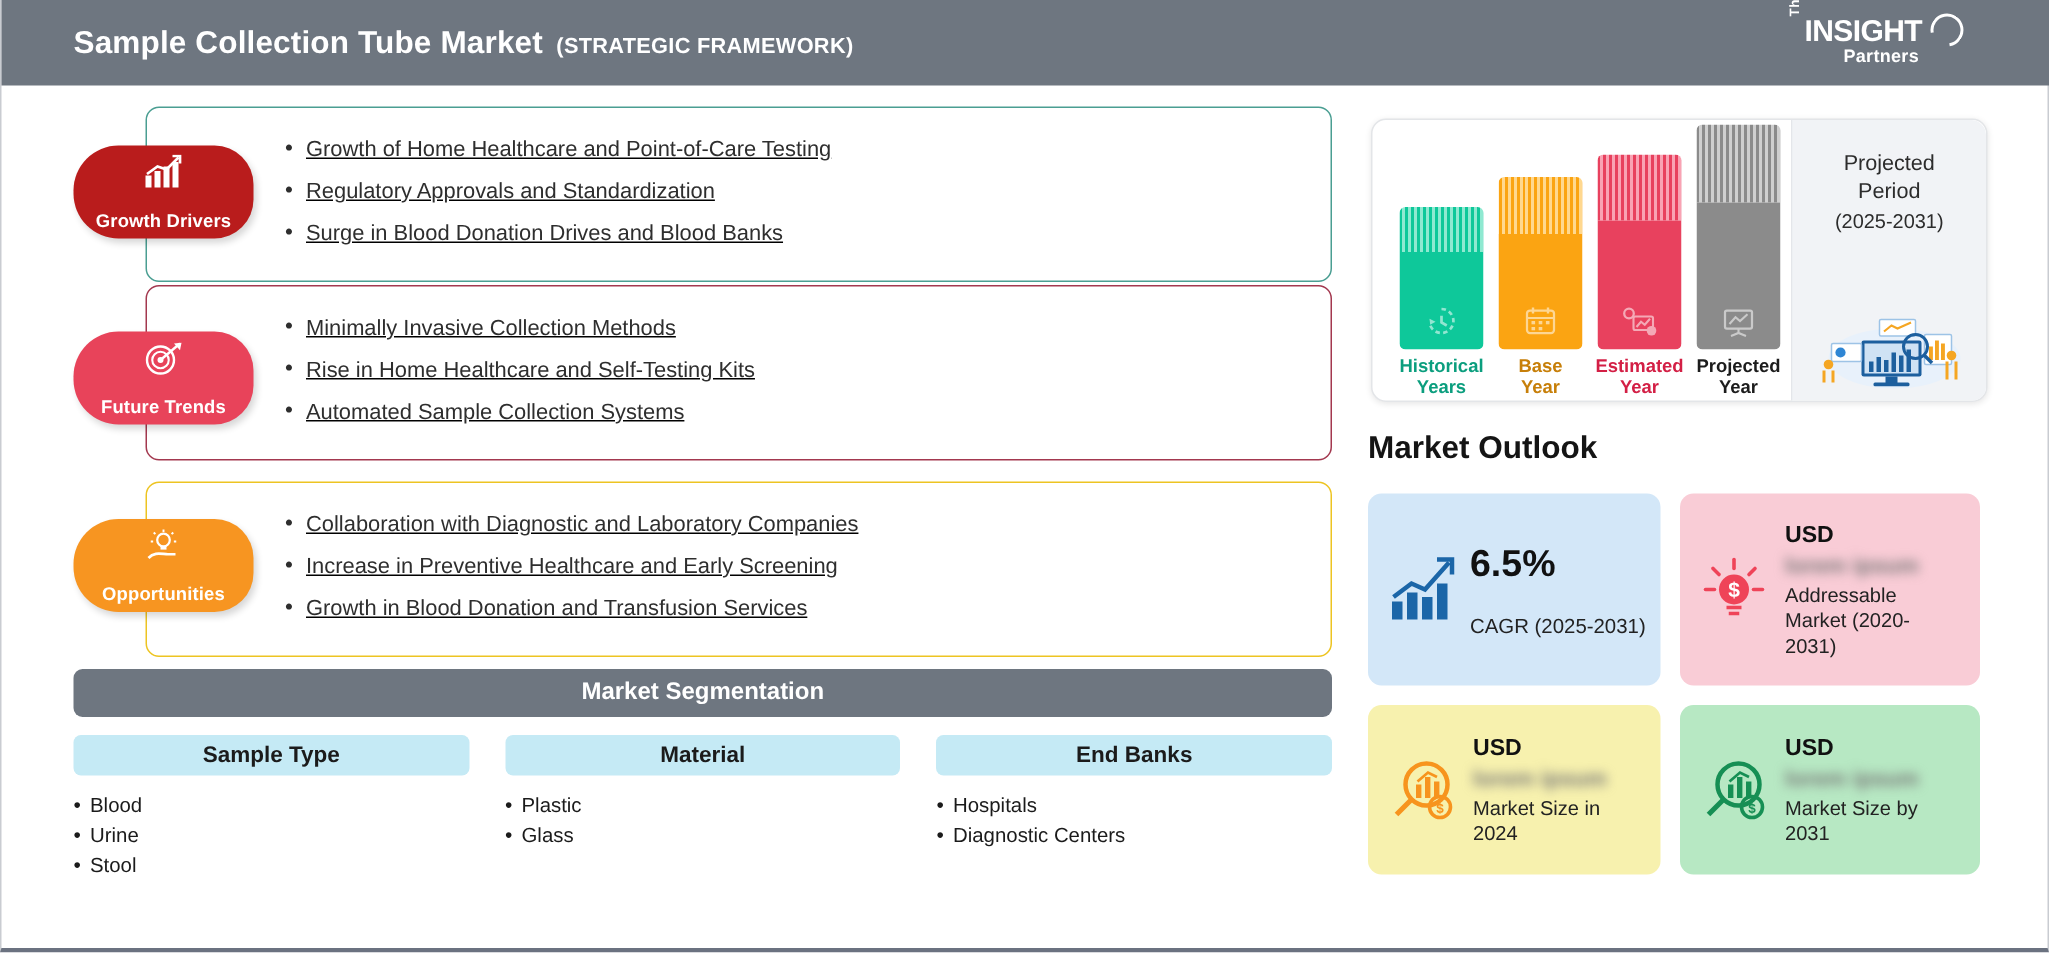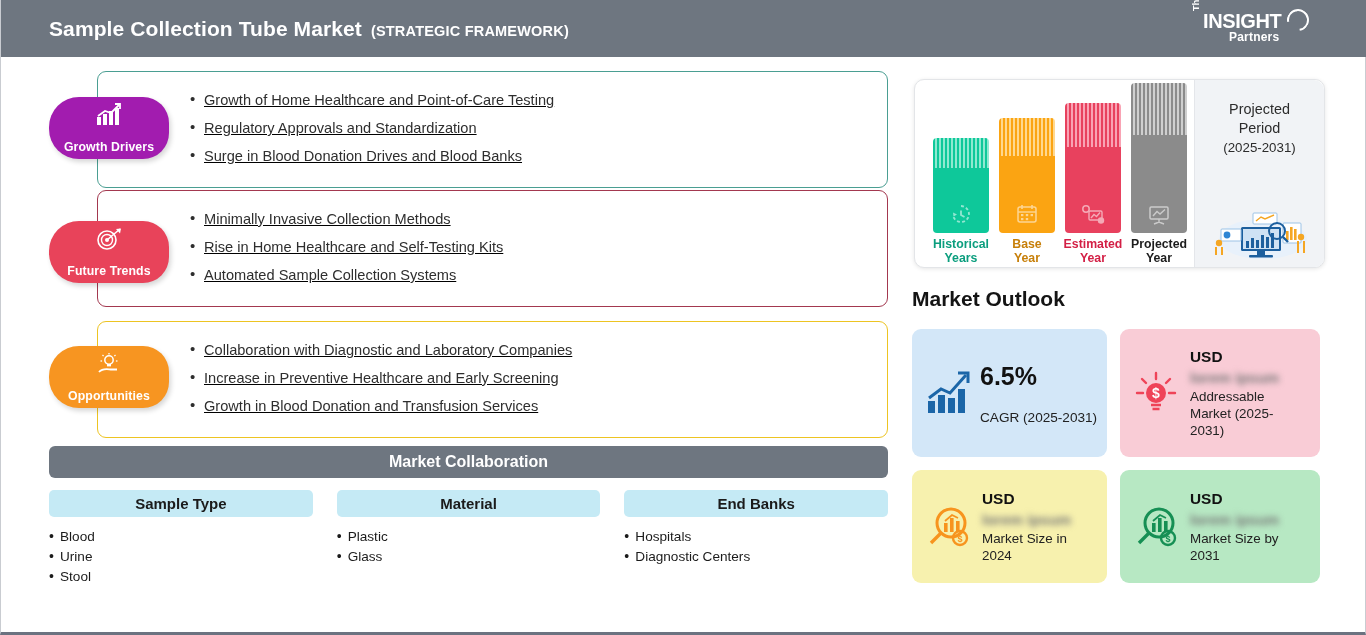--- a/index.html
+++ b/index.html
@@ -94,21 +94,21 @@
   .badge {
     position: absolute; left: 48px;
     width: 120px; height: 62px;
     border-radius: 30px 26px 26px 30px;
     display: flex; flex-direction: column;
     align-items: center; justify-content: flex-end;
     padding-bottom: 5px;
     box-shadow: 2px 3px 5px rgba(0,0,0,.16);
     z-index: 4;
   }
-  .badge.b1 { top: 40px;  background: #a21caf; }
+  .badge.b1 { top: 40px;  background: #b91c1c; }
   .badge.b2 { top: 164px; background: #e8435a; }
   .badge.b3 { top: 289px; background: #f79521; }
   .badge-label {
     color: #ffffff; font-size: 12.3px; font-weight: bold;
     white-space: nowrap; letter-spacing: .1px;
   }
   .badge-icon {
     position: absolute; top: 6px; left: 50%;
     transform: translateX(-50%);
     width: 28px; height: 24px;
@@ -287,21 +287,21 @@
               <path d="M20.5 3 L19.4 4.1"></path>
             <path d="M5.5 9 L7.1 9"></path>
               <path d="M22.5 9 L20.9 9"></path>
           </g>
           <path d="M4 20 C8 15.5, 13 17.5, 17 17.5 L22 17.5" stroke="#fff" stroke-width="1.8" fill="none"></path>
         </svg>
       </span>
       <span class="badge-label">Opportunities</span>
     </div>
 
-    <div class="seg-title">Market Collaboration</div>
+    <div class="seg-title">Market Segmentation</div>
     <div class="seg-cols">
       <div class="seg-col">
         <div class="seg-head">Sample Type</div>
         <ul class="seg-list">
           <li>Blood</li>
           <li>Urine</li>
           <li>Stool</li>
         </ul>
       </div>
       <div class="seg-col">
@@ -492,21 +492,21 @@
                     <path d="M12 12 L16 16"></path>
                     <path d="M40 12 L36 16"></path>
                   <path d="M7 26 L13 26"></path>
                     <path d="M45 26 L39 26"></path>
                 </g>
               </svg>
             </span>
             <div class="mc-text mc-stack">
               <div class="usd">USD</div>
               <div class="blurred">lorem ipsum</div>
-              <div class="mc-sub">Addressable Market (2025-2031)</div>
+              <div class="mc-sub">Addressable Market (2020-2031)</div>
             </div>
           </div>
         </div>
 
       </div>
 
       <div class="mrow">
 
         <div class="mcard size24">
           <div class="mc-inner">

